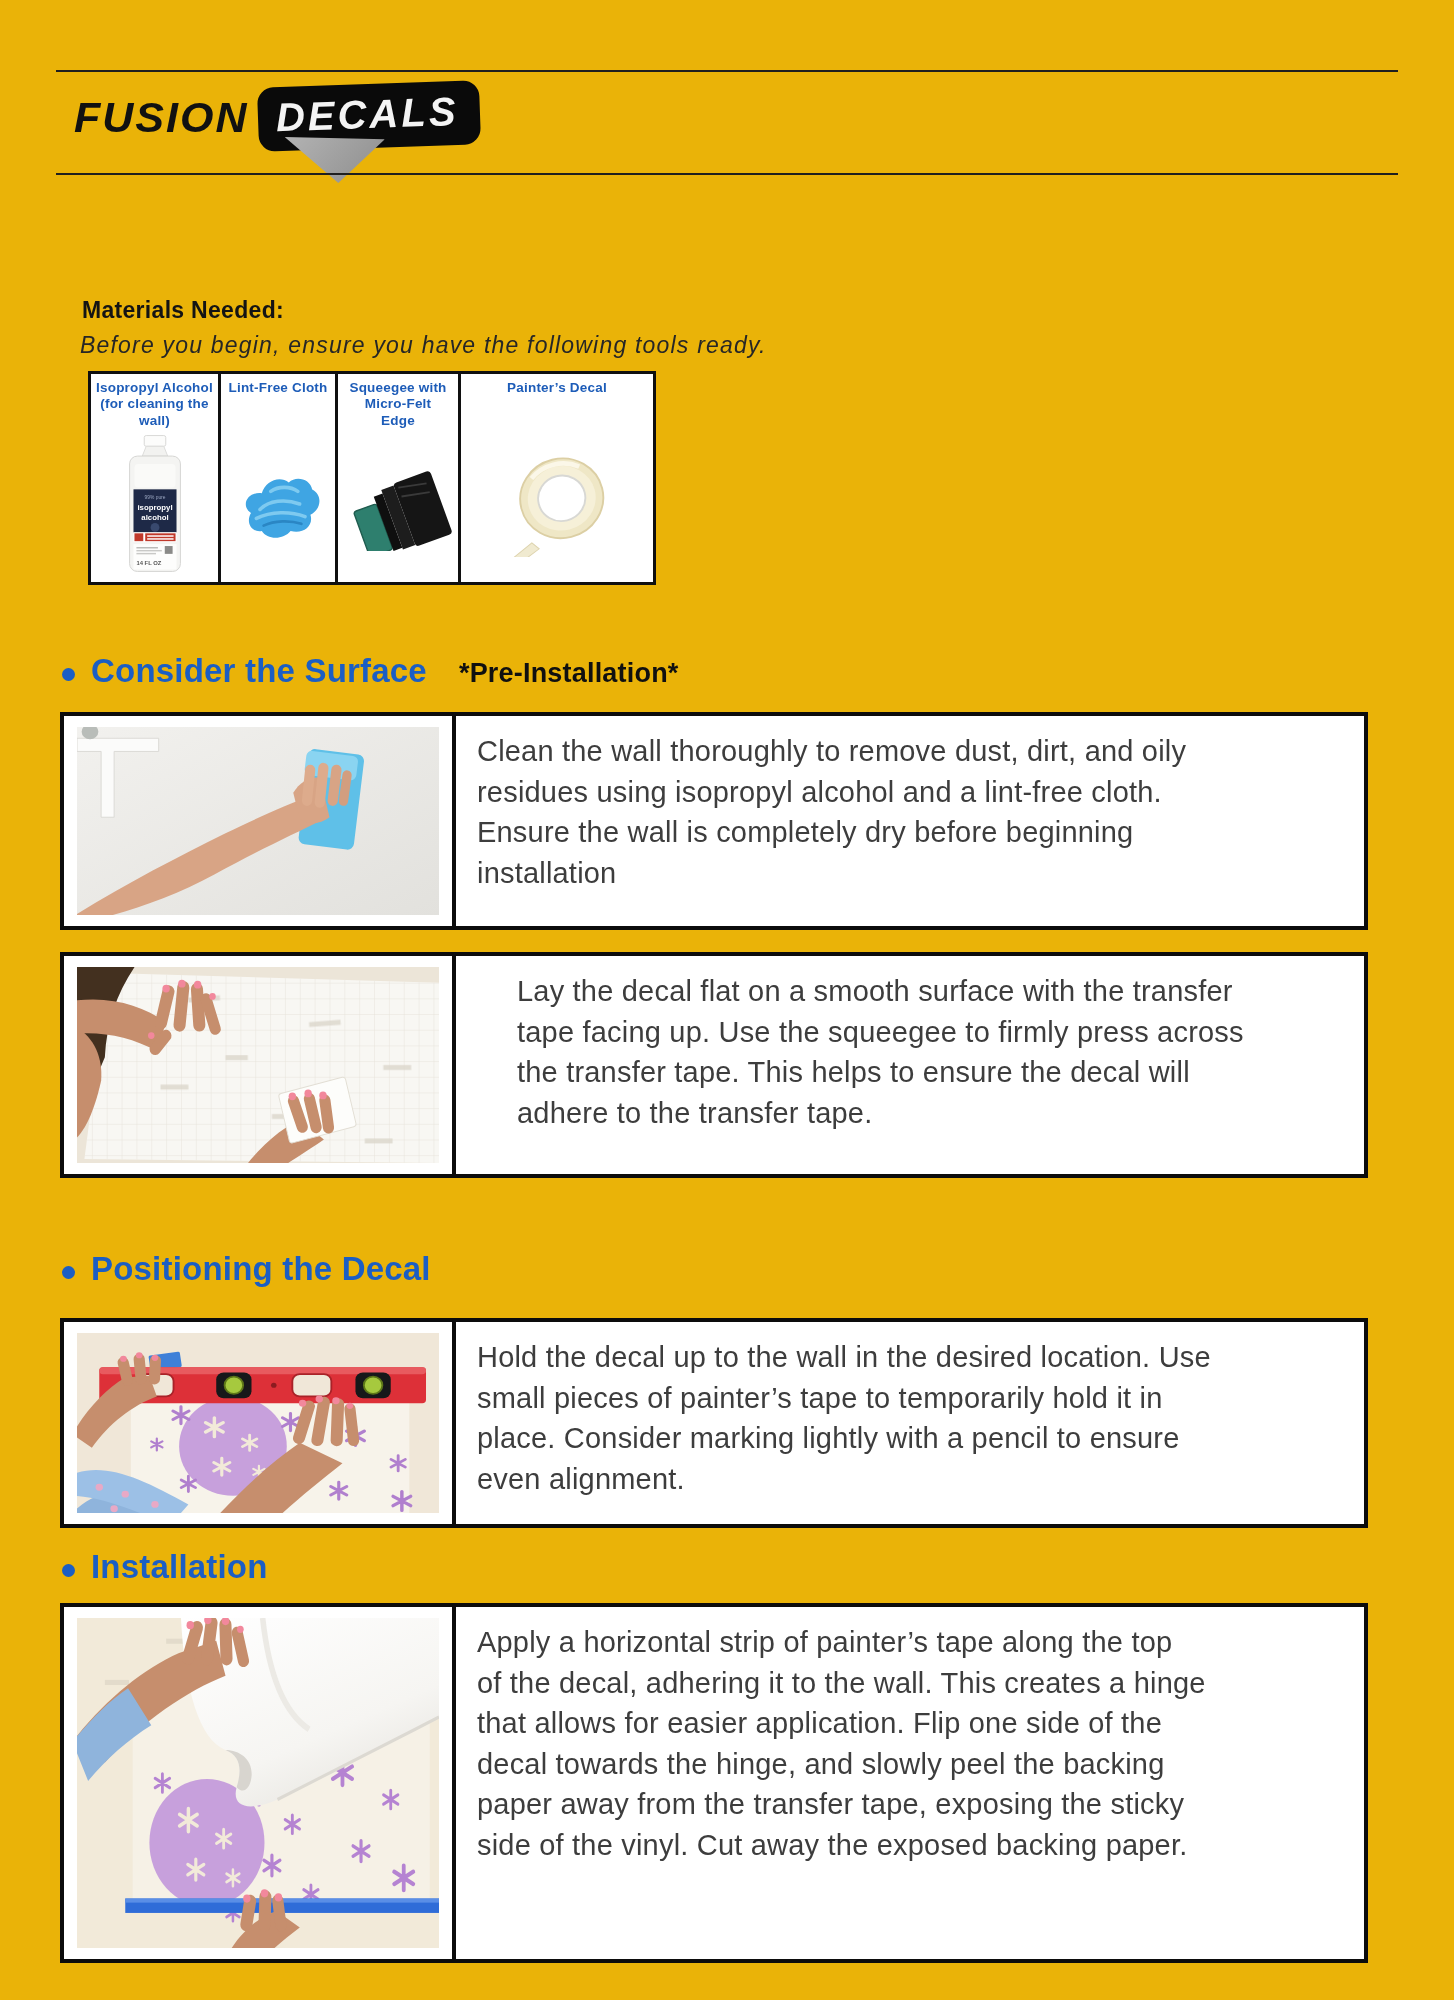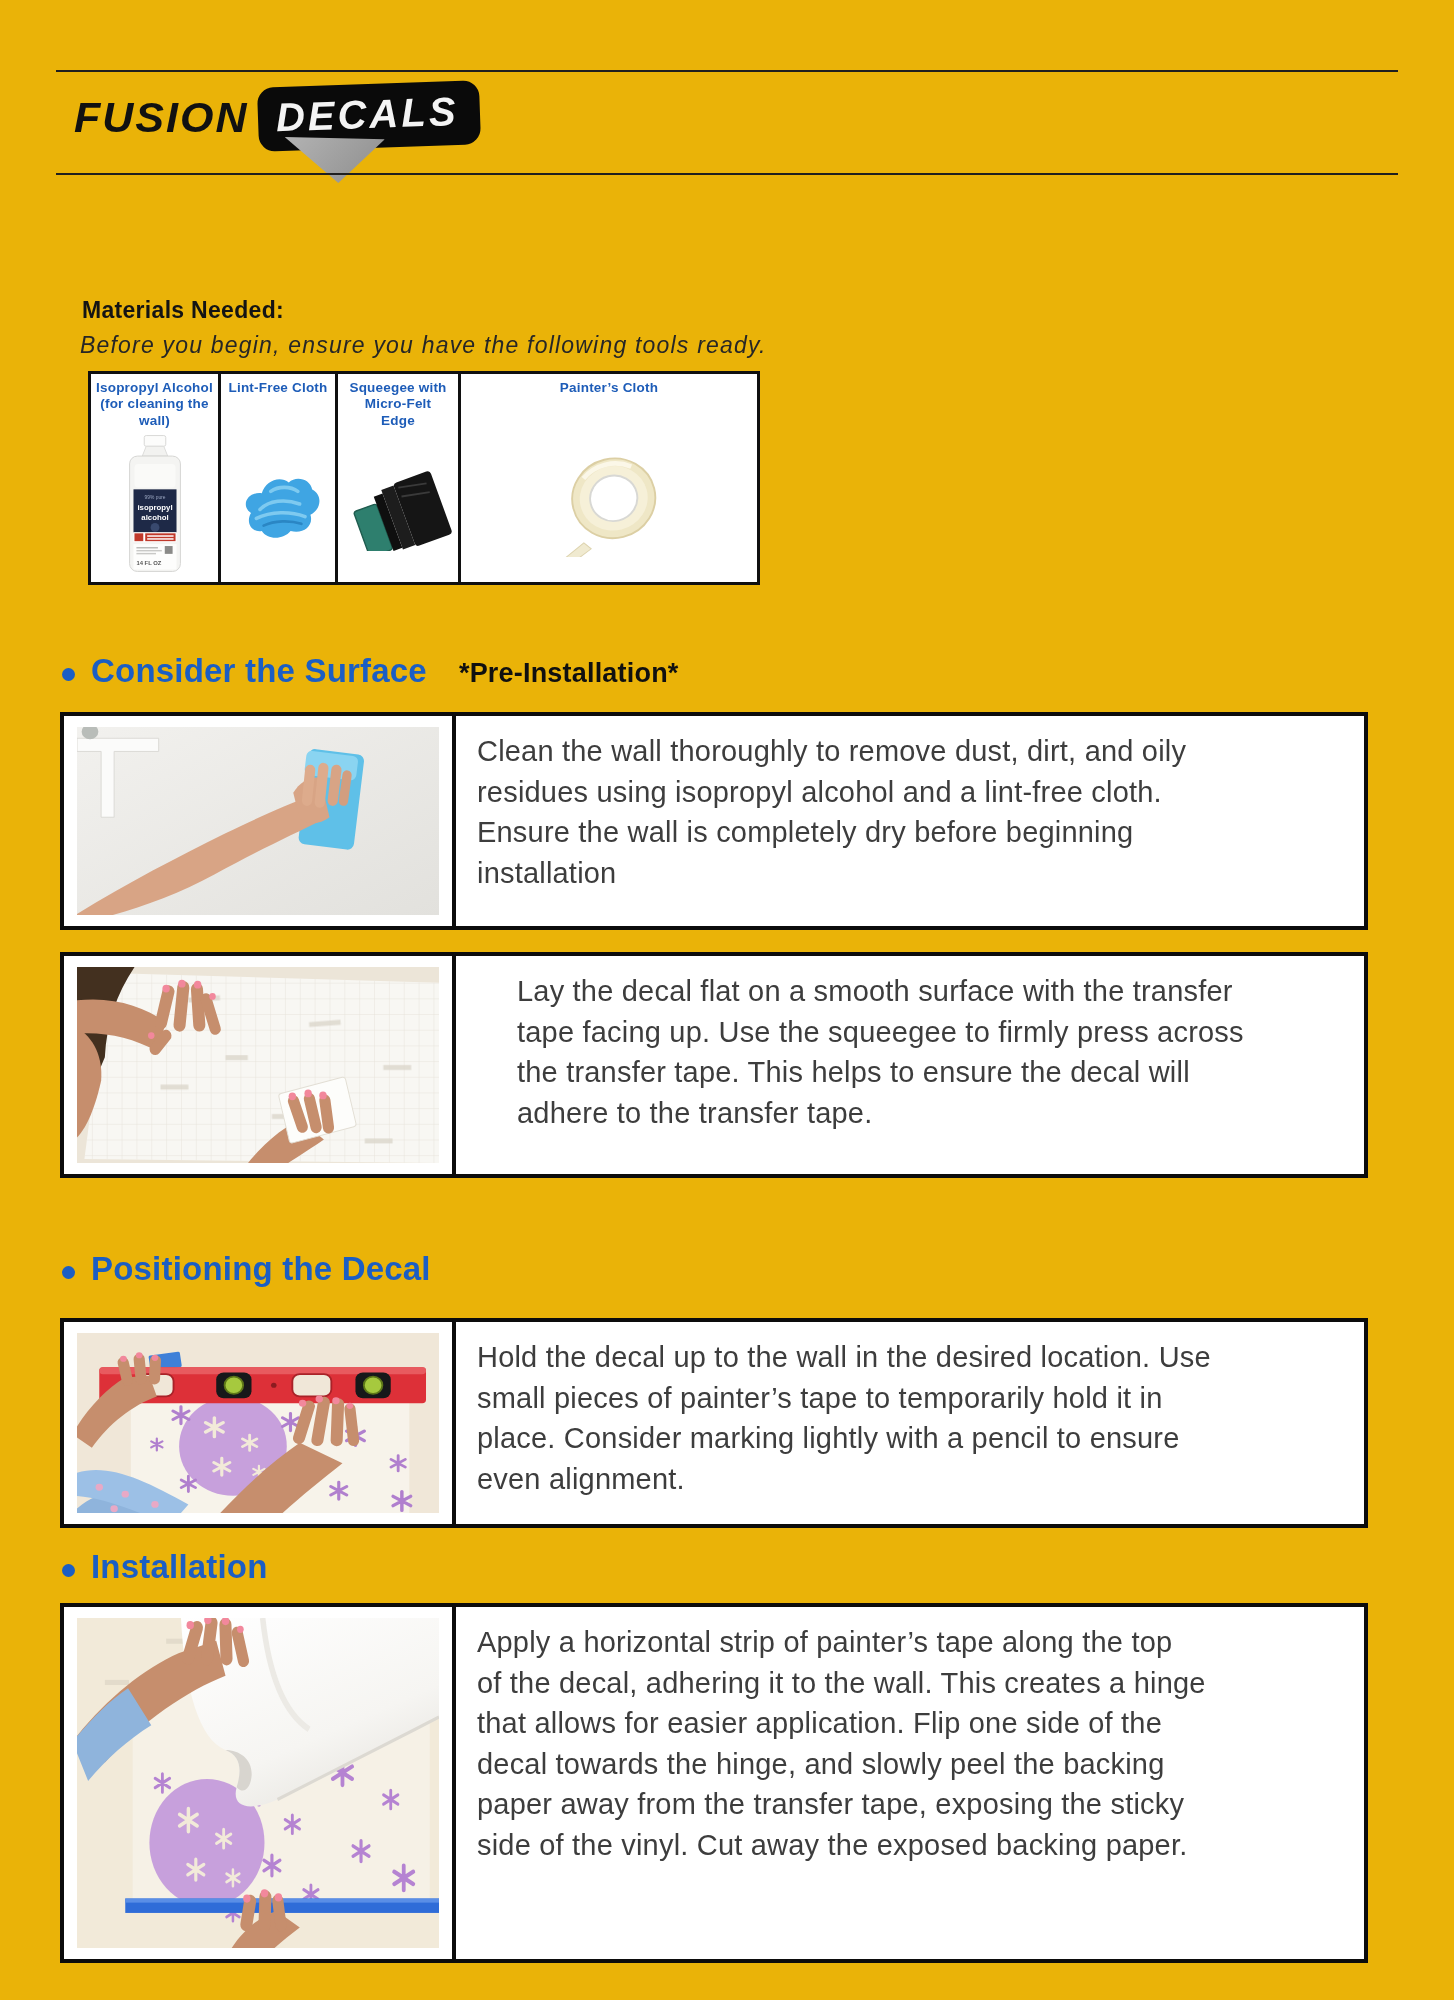--- a/index.html
+++ b/index.html
@@ -41,21 +41,21 @@
   .page-title{
     font-size:47px; font-weight:800; color:var(--title-blue);
     letter-spacing:0px; line-height:72px; white-space:nowrap;
   }
 
   .materials-heading{position:absolute; left:82px; top:297px; font-size:23px; font-weight:700; color:#141414; letter-spacing:.3px;}
   .materials-subheading{position:absolute; left:80px; top:332px; font-size:23px; font-style:italic; color:#262626; letter-spacing:1.2px;}
 
   
   .materials-table{
-    position:absolute; left:88px; top:371px; width:672px; height:214px;
+    position:absolute; left:88px; top:371px; width:568px; height:214px;
     border:3px solid #101010; display:grid; grid-template-columns:130px 117px 123px 1fr;
     background:#fff;
   }
   .material-cell{border-right:3px solid #101010; display:flex; flex-direction:column; align-items:center; padding:6px 3px 4px;}
   .material-cell:last-child{border-right:none;}
   .material-label{
     color:var(--table-blue); font-weight:700; font-size:13.5px; line-height:1.22;
     text-align:center; white-space:pre-line; letter-spacing:.2px; min-height:50px;
     display:flex; align-items:flex-start; justify-content:center;
   }
@@ -161,21 +161,21 @@
             <rect x="40" y="34" width="10" height="62" fill="#0f0f0f"></rect>
             <rect x="50" y="30" width="14" height="68" fill="#1d1d1d"></rect>
             <rect x="64" y="28" width="42" height="72" rx="4" fill="#151515"></rect>
             <path d="M68,34 L98,40 M68,44 L98,50" stroke="#3a3a3a" stroke-width="2"></path>
           </g>
         </svg>
       </div>
     </div>
 
     <div class="material-cell">
-      <div class="material-label">Painter’s Cloth</div>
+      <div class="material-label">Painter’s Decal</div>
       <div class="material-img">
         <svg viewBox="0 0 130 112" width="124" height="106">
           <g transform="rotate(-14 70 50)">
             <path d="M28,88 L-6,104 L-4,112 L34,96 Z" fill="#f0ead0" stroke="#ddd3ae" stroke-width="1"></path>
             <ellipse cx="70" cy="50" rx="44" ry="42" fill="#efe7c6" stroke="#dccfa4" stroke-width="2"></ellipse>
             <ellipse cx="70" cy="50" rx="36" ry="34" fill="#f6f0d8"></ellipse>
             <ellipse cx="70" cy="50" rx="25" ry="24" fill="#ffffff" stroke="#d8d8d4" stroke-width="2"></ellipse>
             <path d="M44,22 A42,40 0 0 1 96,22" stroke="#fbf7e8" stroke-width="5" fill="none"></path>
           </g>
         </svg>

